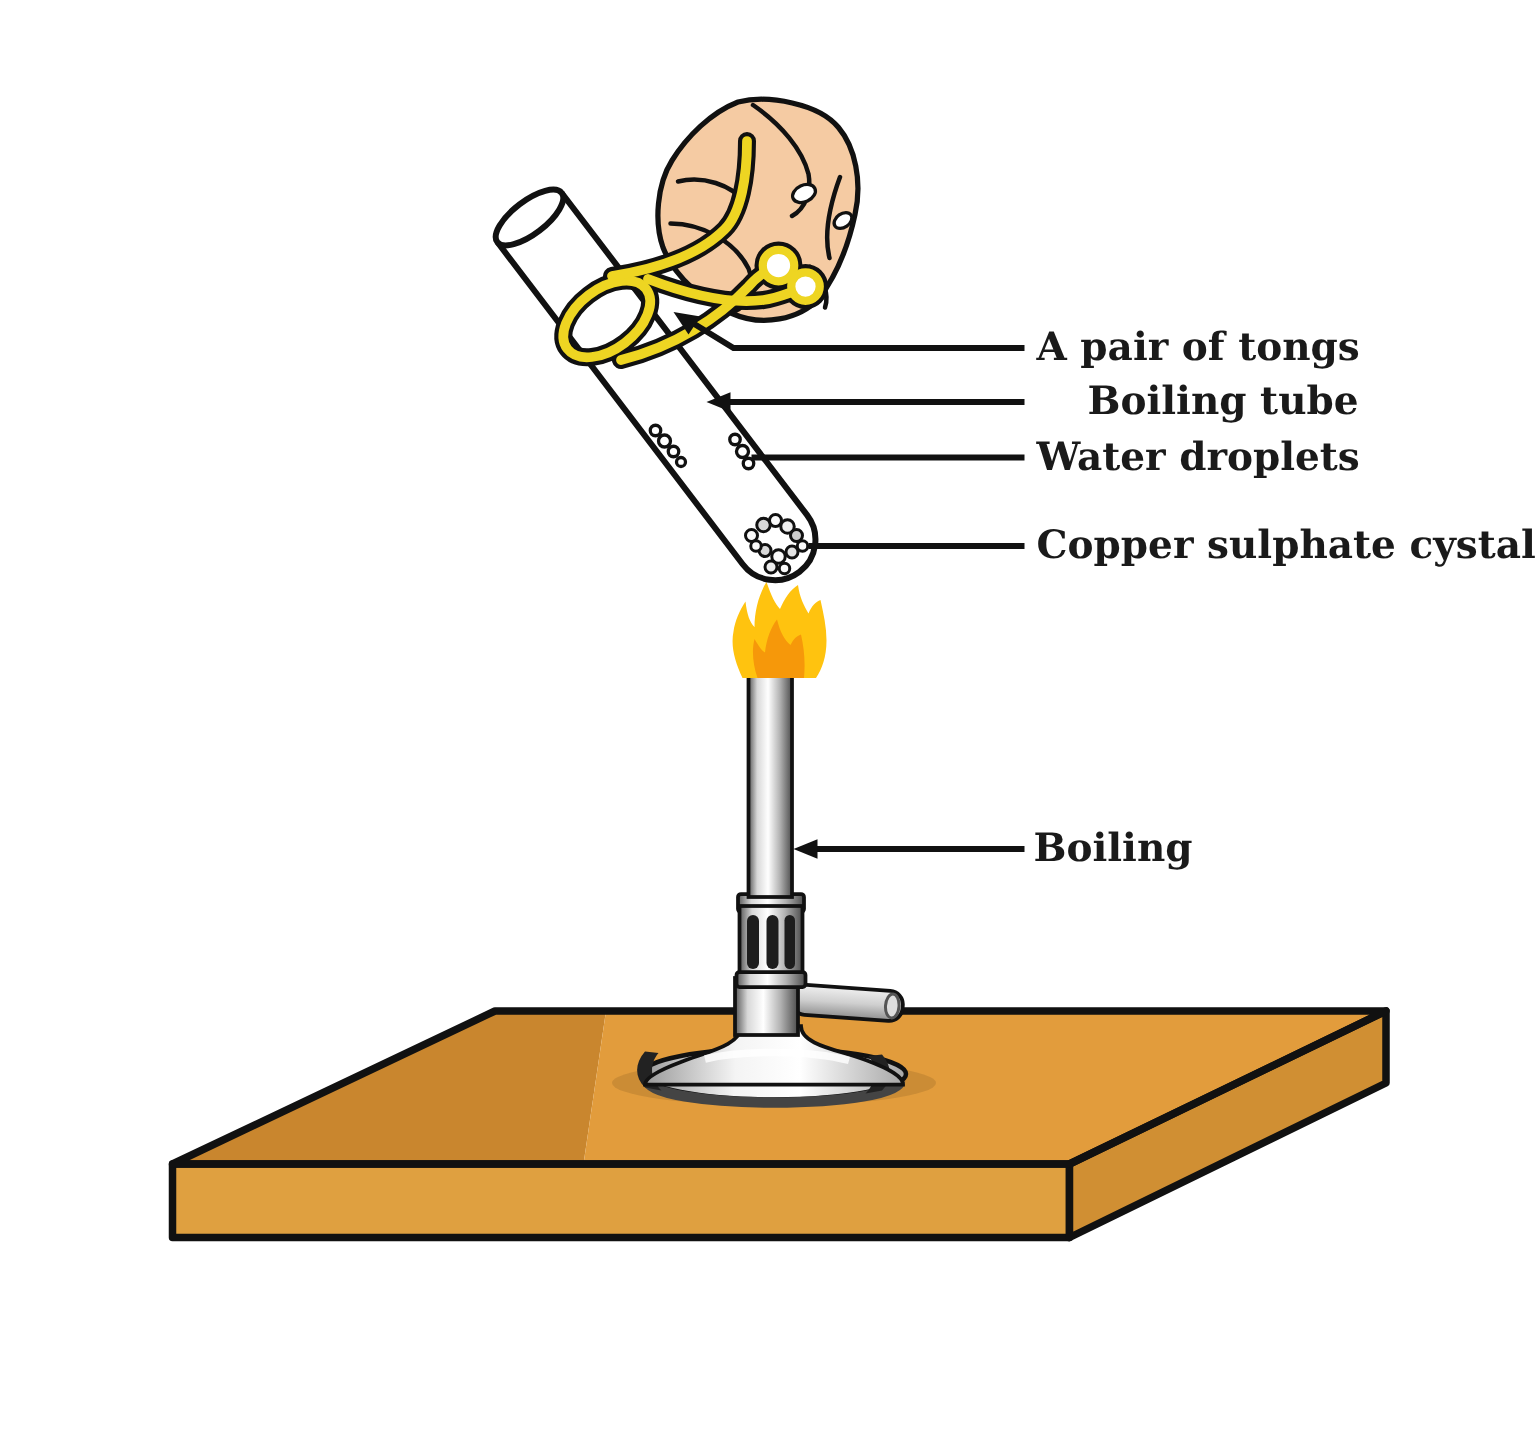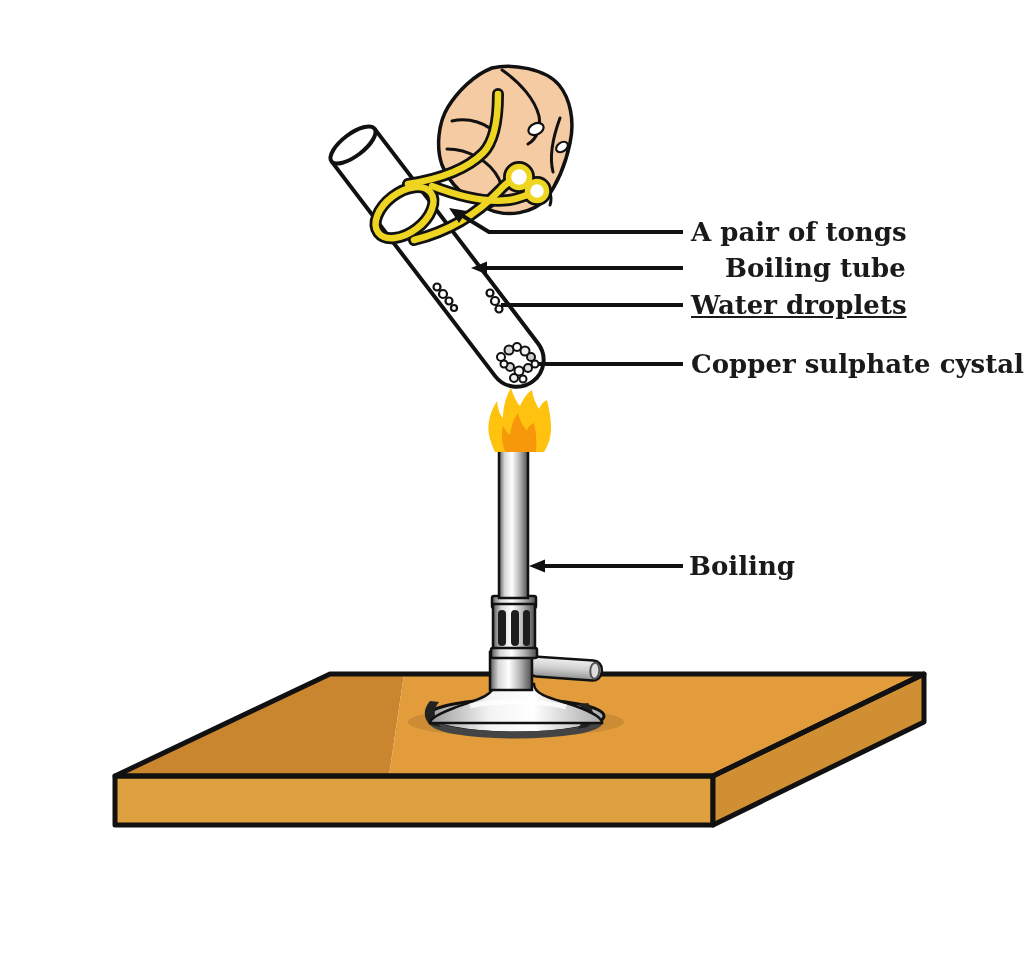--- a/index.html
+++ b/index.html
@@ -166,17 +166,17 @@
   </g>
   <g fill="#111111" stroke="none">
     <polygon points="449,208 467,211 459,223"></polygon>
     <polygon points="471,268 487,261.5 487,274.5"></polygon>
     <polygon points="529,566 545,559.5 545,572.5"></polygon>
   </g>
 </svg>
 
 <div class="lbl" style="left:691px;top:216px;">A pair of tongs</div>
 <div class="lbl" style="left:725px;top:252px;">Boiling tube</div>
-<div class="lbl" style="left:691px;top:289px;text-decoration:underline;">Water droplets</div>
+<div class="lbl" style="left:691px;top:289px;">Water droplets</div>
 <div class="lbl" style="left:691px;top:348px;">Copper sulphate cystals</div>
 <div class="lbl" style="left:689px;top:550px;">Boiling</div>
 
 </div>
 
 </body></html>

